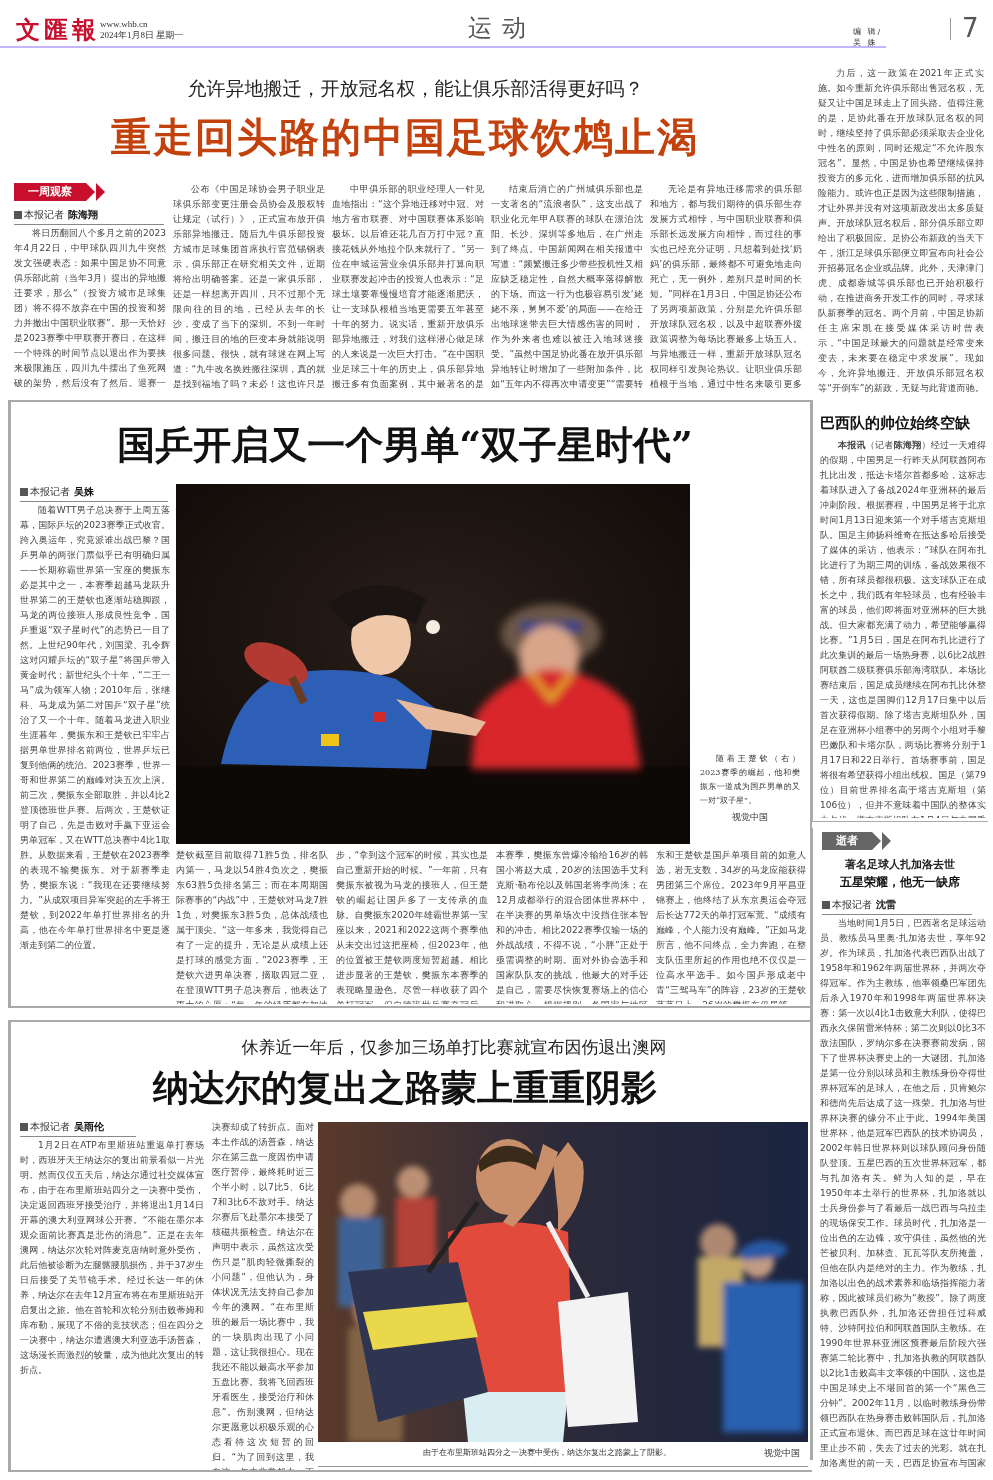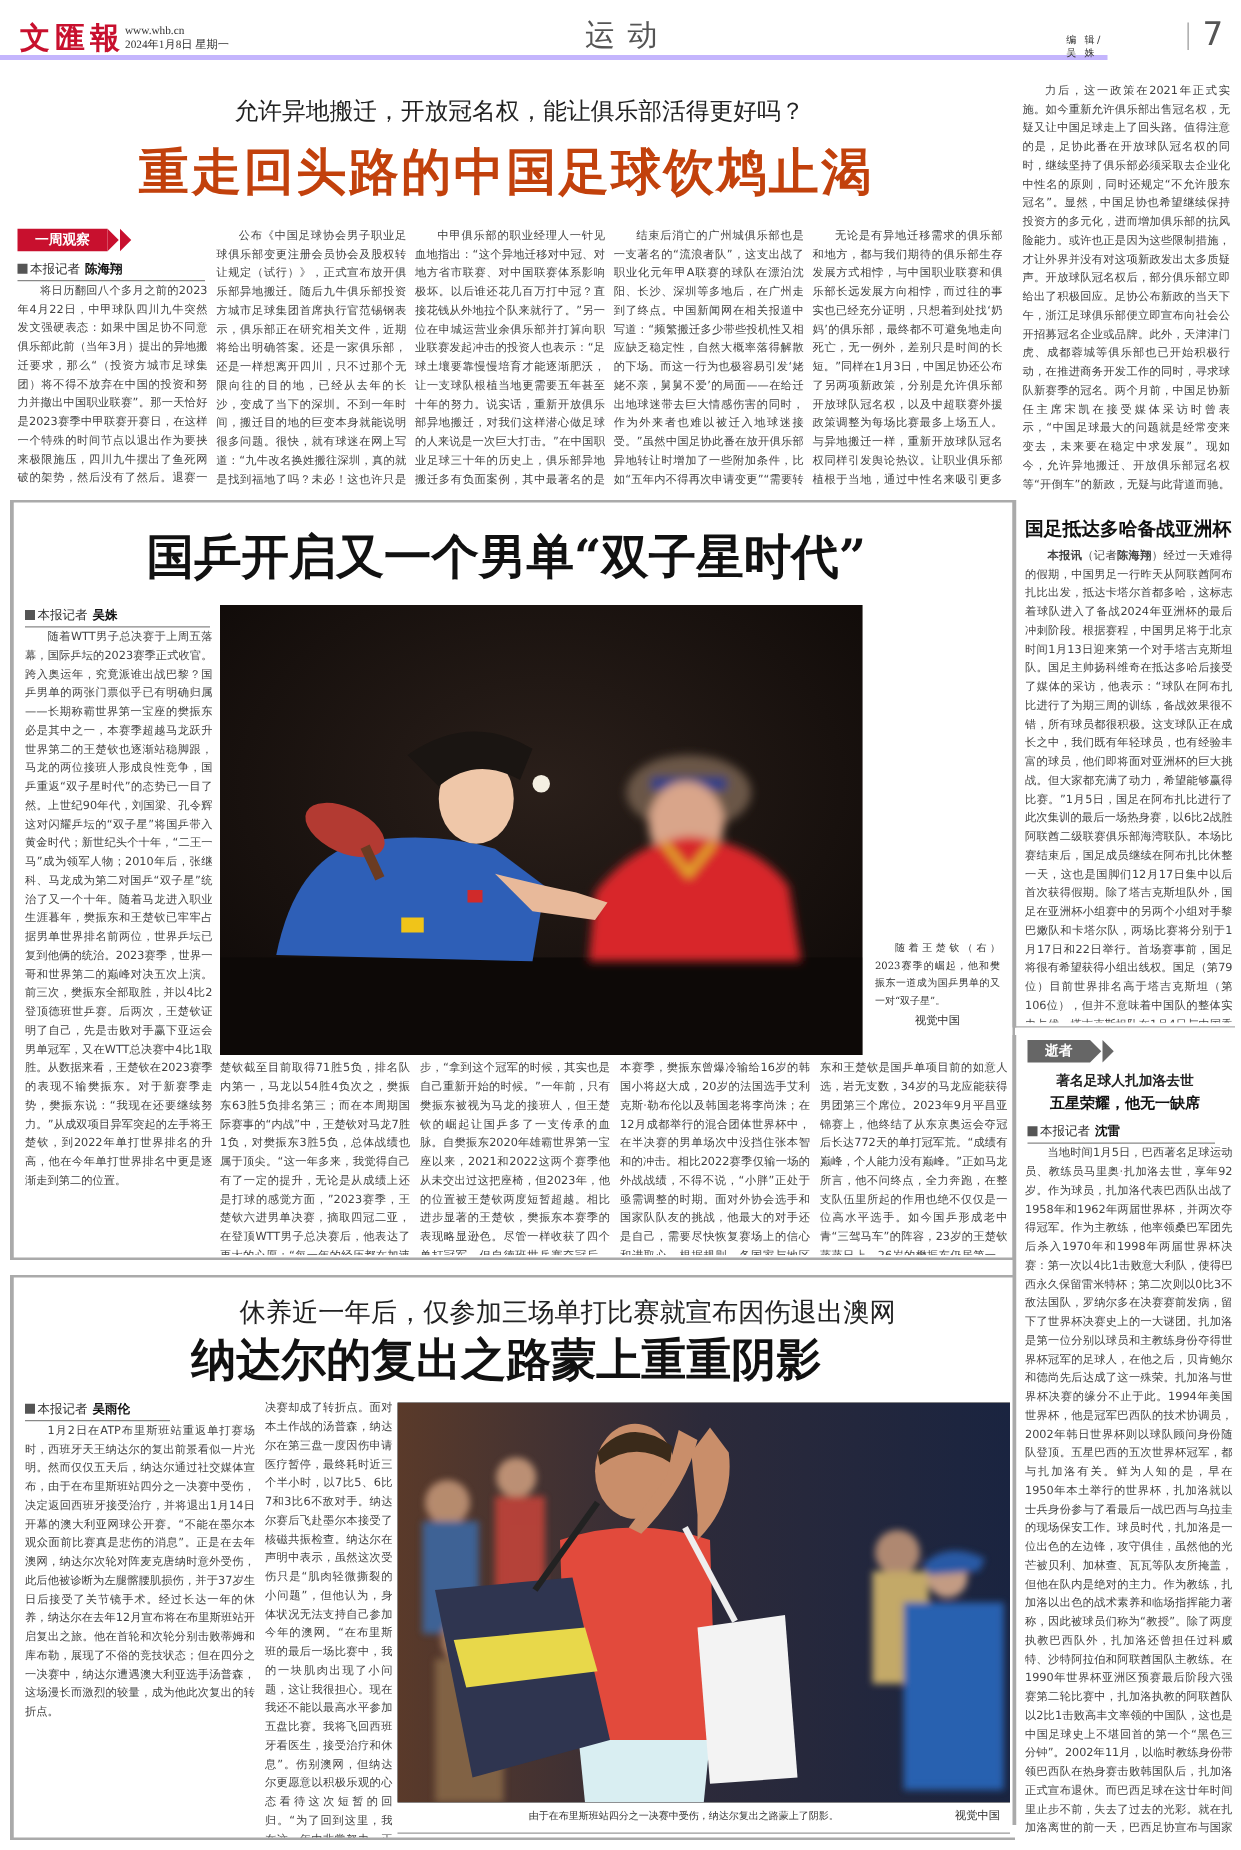--- a/index.html
+++ b/index.html
@@ -1,20 +1,20 @@
 <!DOCTYPE html>
 <html><head>
 <meta charset="utf-8">
 <style>
 *{box-sizing:border-box;margin:0;padding:0;}
 html,body{width:993px;height:1480px;background:#fff;overflow:hidden;}
 body{font-family:"DejaVu Serif","Liberation Serif",serif;color:#222;position:relative;}
 .abs{position:absolute;}
 
-.masthead{left:0;top:0;width:886px;height:48px;border-bottom:4px solid #c4b5fd;}
+.masthead{left:0;top:0;width:886px;height:48px;border-bottom:2px solid #c4b5fd;}
 .logo{left:16px;top:14px;font-size:24px;font-weight:bold;color:#c8102e;letter-spacing:4px;font-family:"DejaVu Serif",serif;}
 .site{left:100px;top:19px;font-size:9px;color:#333;line-height:11px;font-family:"Liberation Serif",serif;}
 .section{left:468px;top:12px;font-size:24px;color:#555;letter-spacing:10px;font-family:"DejaVu Sans",sans-serif;font-weight:400;}
 .editor{left:853px;top:26px;font-size:8px;color:#333;letter-spacing:2px;}
 .pagediv{left:950px;top:18px;width:1px;height:22px;background:#999;}
 .pagenum{left:962px;top:13px;font-size:26px;color:#555;font-family:"DejaVu Sans",sans-serif;}
 
 .kicker{font-family:"DejaVu Sans",sans-serif;color:#222;text-align:center;}
 .headline{font-family:"DejaVu Sans",sans-serif;font-weight:bold;color:#c2410c;text-align:center;}
 .headline-serif{font-family:"DejaVu Serif",serif;font-weight:bold;color:#111;text-align:center;}
@@ -135,42 +135,42 @@
   </div>
 <div class="abs col" style="left:496px;top:848px;width:152px;height:156px;">
     <p style="text-indent:0">本赛季，樊振东曾爆冷输给16岁的韩国小将赵大成，20岁的法国选手艾利克斯·勒布伦以及韩国老将李尚洙；在12月成都举行的混合团体世界杯中，在半决赛的男单场次中没挡住张本智和的冲击。相比2022赛季仅输一场的外战战绩，不得不说，“小胖”正处于亟需调整的时期。面对外协会选手和国家队队友的挑战，他最大的对手还是自己，需要尽快恢复赛场上的信心和进取心。根据规则，各国家与地区奥委会最多派出男女运动员各三人，参加奥运会乒乓球男女团体（各三位）、男女单打（各两位）与混双（一对组合）的争夺。樊振</p>
   </div>
 <div class="abs col" style="left:656px;top:848px;width:150px;height:156px;">
     <p style="text-indent:0">东和王楚钦是国乒单项目前的如意人选，岩无支数，34岁的马龙应能获得男团第三个席位。2023年9月平昌亚锦赛上，他终结了从东京奥运会夺冠后长达772天的单打冠军荒。“成绩有巅峰，个人能力没有巅峰。”正如马龙所言，他不问终点，全力奔跑，在整支队伍里所起的作用也绝不仅仅是一位高水平选手。如今国乒形成老中青“三驾马车”的阵容，23岁的王楚钦蒸蒸日上，26岁的樊振东仍居第一，还有老将马龙坚守一线。国乒男队的核心阵容已然清晰，属于樊振东和王楚钦的“双子星时代”刚刚启幕，巴黎奥运会将是他俩全新的起点。</p>
   </div>
 
 <div class="abs frame" style="left:812px;top:402px;width:176px;height:420px;border-left:none;border-top:none;border-right:none;border-bottom:1px solid #aaa;"></div>
 <div class="abs rule" style="left:810px;top:400px;width:3px;height:422px;background:#aaa;"></div>
-<div class="abs headline-serif" style="left:820px;top:414px;width:166px;font-size:15px;text-align:left;">国足抵达多哈备战亚洲杯</div>
+<div class="abs headline-serif" style="left:820px;top:414px;width:166px;font-size:15px;text-align:left;">巴西队的帅位始终空缺</div>
 <div class="abs col" style="left:820px;top:438px;width:166px;height:380px;">
   <p><b>本报讯</b><span>（记者</span><b>陈海翔</b><span>）</span><span>经过一天难得的假期，中国男足一行昨天从阿联酋阿布扎比出发，抵达卡塔尔首都多哈，这标志着球队进入了备战2024年亚洲杯的最后冲刺阶段。根据赛程，中国男足将于北京时间1月13日迎来第一个对手塔吉克斯坦队。国足主帅扬科维奇在抵达多哈后接受了媒体的采访，他表示：“球队在阿布扎比进行了为期三周的训练，备战效果很不错，所有球员都很积极。这支球队正在成长之中，我们既有年轻球员，也有经验丰富的球员，他们即将面对亚洲杯的巨大挑战。但大家都充满了动力，希望能够赢得比赛。”1月5日，国足在阿布扎比进行了此次集训的最后一场热身赛，以6比2战胜阿联酋二级联赛俱乐部海湾联队。本场比赛结束后，国足成员继续在阿布扎比休整一天，这也是国脚们12月17日集中以后首次获得假期。除了塔吉克斯坦队外，国足在亚洲杯小组赛中的另两个小组对手黎巴嫩队和卡塔尔队，两场比赛将分别于1月17日和22日举行。首场赛事前，国足将很有希望获得小组出线权。国足（第79位）目前世界排名高于塔吉克斯坦（第106位），但并不意味着中国队的整体实力占优。塔吉克斯坦队在1月4日与中国香港队打了一场热身赛，以2比1获得胜利。根据赛制，本届亚洲杯分小组前两名和成绩最好的四个第三名将晋级十六强。</span></p>
 </div>
 
 <div class="abs rule" style="left:810px;top:828px;width:3px;height:632px;background:#aaa;"></div>
 <div class="abs" style="left:822px;top:832px;display:flex;align-items:flex-end;">
   <div class="tag tag-gray">逝者</div>
   <span class="chev chev-gray"></span>
   <span class="chev chev-gray" style="margin-left:1px;"></span>
 </div>
 <div class="abs kicker" style="left:812px;top:857px;width:176px;font-size:11px;font-weight:bold;">著名足球人扎加洛去世</div>
 <div class="abs headline-serif" style="left:812px;top:874px;width:176px;font-size:12px;">五星荣耀，他无一缺席</div>
 <div class="abs byline" style="left:822px;top:898px;width:150px;">
   <span class="sq"></span><span>本报记者</span><b>沈雷</b>
 </div>
 <div class="abs col" style="left:820px;top:916px;width:166px;height:555px;">
     <p>当地时间1月5日，巴西著名足球运动员、教练员马里奥·扎加洛去世，享年92岁。作为球员，扎加洛代表巴西队出战了1958年和1962年两届世界杯，并两次夺得冠军。作为主教练，他率领桑巴军团先后杀入1970年和1998年两届世界杯决赛：第一次以4比1击败意大利队，使得巴西永久保留雷米特杯；第二次则以0比3不敌法国队，罗纳尔多在决赛赛前发病，留下了世界杯决赛史上的一大谜团。扎加洛是第一位分别以球员和主教练身份夺得世界杯冠军的足球人，在他之后，贝肯鲍尔和德尚先后达成了这一殊荣。扎加洛与世界杯决赛的缘分不止于此。1994年美国世界杯，他是冠军巴西队的技术协调员，2002年韩日世界杯则以球队顾问身份随队登顶。五星巴西的五次世界杯冠军，都与扎加洛有关。鲜为人知的是，早在1950年本土举行的世界杯，扎加洛就以士兵身份参与了看最后一战巴西与乌拉圭的现场保安工作。球员时代，扎加洛是一位出色的左边锋，攻守俱佳，虽然他的光芒被贝利、加林查、瓦瓦等队友所掩盖，但他在队内是绝对的主力。作为教练，扎加洛以出色的战术素养和临场指挥能力著称，因此被球员们称为“教授”。除了两度执教巴西队外，扎加洛还曾担任过科威特、沙特阿拉伯和阿联酋国队主教练。在1990年世界杯亚洲区预赛最后阶段六强赛第二轮比赛中，扎加洛执教的阿联酋队以2比1击败高丰文率领的中国队，这也是中国足球史上不堪回首的第一个“黑色三分钟”。2002年11月，以临时教练身份带领巴西队在热身赛击败韩国队后，扎加洛正式宣布退休。而巴西足球在这廿年时间里止步不前，失去了过去的光彩。就在扎加洛离世的前一天，巴西足协宣布与国家队临时主教练迪尼斯分手。自2022年卡塔尔世界杯结束后，巴西队的帅位始终空缺，最被看好的接班人安切洛蒂刚刚与皇家马德里队续约，五星巴西的混乱期仍将延续。这或许是扎加洛最大的不甘。</p>
   </div>
 
 <div class="abs frame" style="left:8px;top:1020px;width:804px;height:452px;border-left-width:3px;border-right:none;"></div>
-<div class="abs kicker" style="left:0;top:1036px;width:908px;font-size:21px;text-align:center;">休养近一年后，仅参加三场单打比赛就宣布因伤退出澳网</div>
+<div class="abs kicker" style="left:0;top:1036px;width:908px;font-size:17px;text-align:center;">休养近一年后，仅参加三场单打比赛就宣布因伤退出澳网</div>
 <div class="abs headline-serif" style="left:0;top:1064px;width:810px;font-size:36px;">纳达尔的复出之路蒙上重重阴影</div>
 
 <div class="abs byline" style="left:20px;top:1120px;width:116px;">
   <span class="sq"></span><span>本报记者</span><b>吴雨伦</b>
 </div>
 <div class="abs col" style="left:20px;top:1138px;width:184px;height:332px;">
     <p>1月2日在ATP布里斯班站重返单打赛场时，西班牙天王纳达尔的复出前景看似一片光明。然而仅仅五天后，纳达尔通过社交媒体宣布，由于在布里斯班站四分之一决赛中受伤，决定返回西班牙接受治疗，并将退出1月14日开幕的澳大利亚网球公开赛。“不能在墨尔本观众面前比赛真是悲伤的消息”。正是在去年澳网，纳达尔次轮对阵麦克唐纳时意外受伤，此后他被诊断为左腿髂腰肌损伤，并于37岁生日后接受了关节镜手术。经过长达一年的休养，纳达尔在去年12月宣布将在布里斯班站开启复出之旅。他在首轮和次轮分别击败蒂姆和库布勒，展现了不俗的竞技状态；但在四分之一决赛中，纳达尔遭遇澳大利亚选手汤普森，这场漫长而激烈的较量，成为他此次复出的转折点。</p>
   </div>
 <div class="abs col" style="left:212px;top:1120px;width:102px;height:350px;">
     <p style="text-indent:0">决赛却成了转折点。面对本土作战的汤普森，纳达尔在第三盘一度因伤申请医疗暂停，最终耗时近三个半小时，以7比5、6比7和3比6不敌对手。纳达尔赛后飞赴墨尔本接受了核磁共振检查。纳达尔在声明中表示，虽然这次受伤只是“肌肉轻微撕裂的小问题”，但他认为，身体状况无法支持自己参加今年的澳网。“在布里斯班的最后一场比赛中，我的一块肌肉出现了小问题，这让我很担心。现在我还不能以最高水平参加五盘比赛。我将飞回西班牙看医生，接受治疗和休息”。伤别澳网，但纳达尔更愿意以积极乐观的心态看待这次短暂的回归。“为了回到这里，我在这一年中非常努力。正如之前提到的，我的目标是在三个月内找回自己的最佳水平。对于我来说，不能在墨尔本观众面前比赛是一个悲伤的消息，但这并不是一个坏消息，我们都对这个赛季的发展保持积极的态度”。作为男子网球历史上最伟大的球员之一，纳达尔已经留下一连串辉煌的成就——包括22个大满贯冠军、创纪录的14次法网冠军。除去年因伤退赛外，无论赛季前期遇到怎样的伤病与困难，纳达尔总会在红土赛季卷土重来，并屡次在罗兰·加洛斯神奇地重返巅峰。四个月后的法网，纳达尔能否如约而至？我们还在等待。</p>

